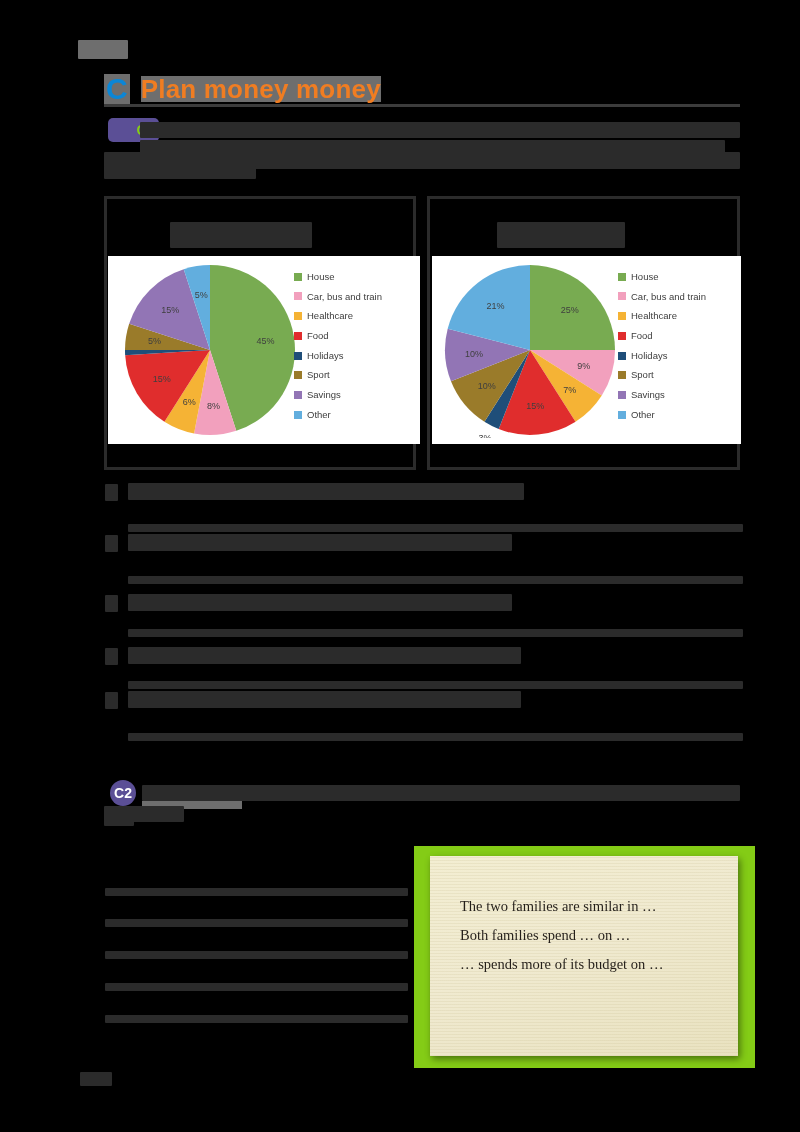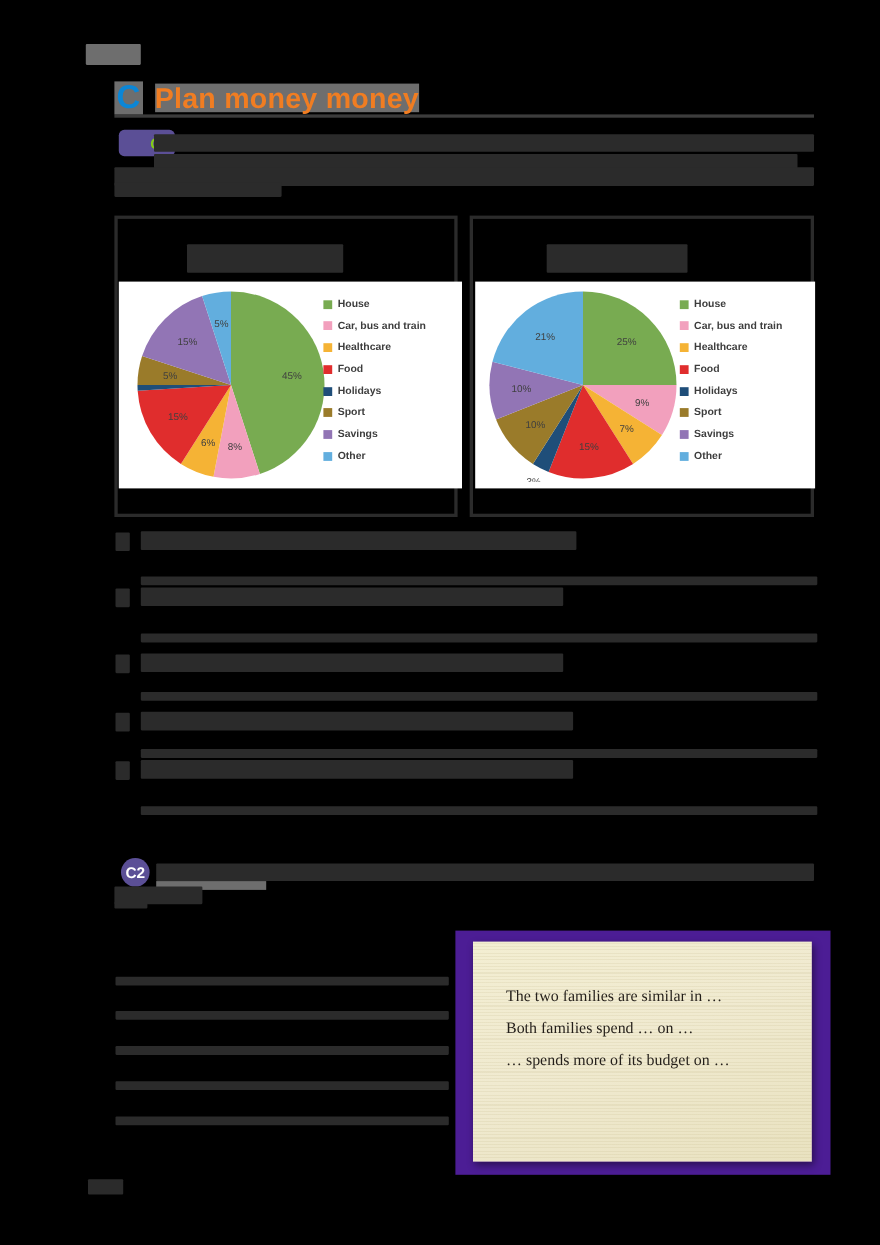--- a/index.html
+++ b/index.html
@@ -41,21 +41,21 @@
 
   .chart-canvas{position:absolute;background:#fff;top:256px;height:188px;}
   #chart-canvas-left{left:108px;width:312px;}
   #chart-canvas-right{left:432px;width:309px;}
 
   .pie-wrap{position:absolute;top:6px;}
   #pie-left{left:14px;}
   #pie-right{left:10px;}
   .pie-svg{display:block;}
 
-  .legend{position:absolute;top:16px;font-size:9.5px;color:#3d3d3d;line-height:1;font-weight:bold;}
+  .legend{position:absolute;top:16px;font-size:9.5px;color:#3d3d3d;line-height:1;}
   #legend-left{left:186px;}
   #legend-right{left:186px;}
   .legend-item{display:flex;align-items:center;margin-bottom:10.2px;white-space:nowrap;}
   .legend-swatch{width:8px;height:8px;margin-right:5px;flex:0 0 8px;}
   .slice-label{font-size:9px;fill:#3f3f3f;font-family:"Liberation Sans",sans-serif;}
 
   
   .q-num{position:absolute;width:13px;height:17px;}
   .q-txt{position:absolute;height:17px;}
   .ans-line{position:absolute;height:8px;background:#2b2b2b;}
@@ -63,21 +63,21 @@
   
   #c2-badge{position:absolute;left:110px;top:780px;width:26px;height:26px;border-radius:50%;
       background:#5b4f96;color:#fff;font-size:14px;font-weight:bold;
       display:flex;align-items:center;justify-content:center;}
   #c2-l1{position:absolute;left:142px;top:785px;width:598px;height:16px;}
   #c2-l1b{position:absolute;left:142px;top:801px;width:100px;height:8px;background:#6e6e6e;}
   #c2-l2{position:absolute;left:104px;top:806px;width:80px;height:16px;}
   #c2-l3{position:absolute;left:104px;top:820px;width:30px;height:6px;}
 
   
-  #note-card{position:absolute;left:414px;top:846px;width:341px;height:222px;background:#4c1d95;}
+  #note-card{position:absolute;left:414px;top:846px;width:341px;height:222px;background:#84cc16;}
   #note-paper{position:absolute;left:16px;top:10px;width:308px;height:200px;
       background:
         repeating-linear-gradient(0deg, rgba(190,178,130,.17) 0px, rgba(190,178,130,.17) 1px, rgba(255,255,255,0) 1px, rgba(255,255,255,0) 3px),
         linear-gradient(160deg,#f3eed2 0%,#f0ead0 45%,#e9e2c0 100%);
       box-shadow:2px 3px 7px rgba(0,0,0,.45);}
   #note-lines{position:absolute;left:30px;top:36px;width:265px;
       font-family:"Liberation Serif", serif;font-size:14.5px;color:#241f1a;line-height:29px;}
   #note-lines div{white-space:nowrap;}
 
   

